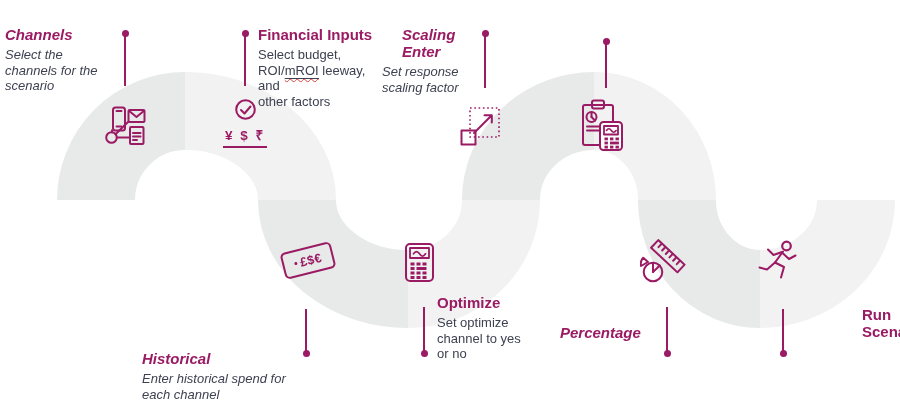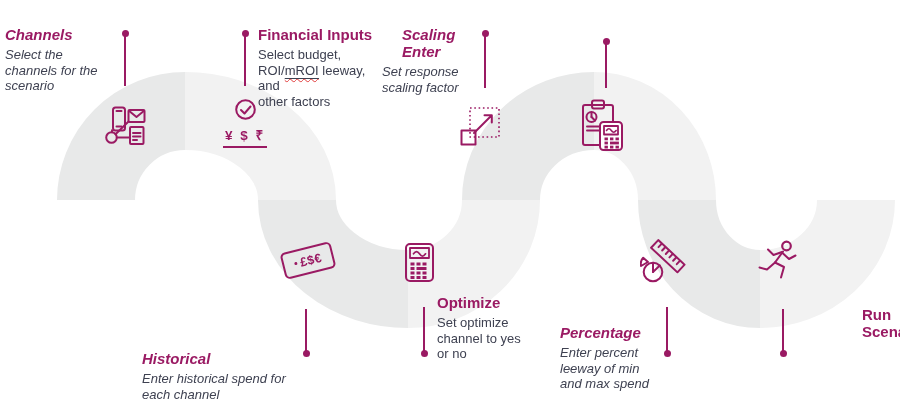--- a/index.html
+++ b/index.html
@@ -100,21 +100,20 @@
     <div class="desc">Enter historical spend for each channel</div>
   </div>
 
   <div class="step p6">
     <div class="title">Optimize</div>
     <div class="desc">Set optimize channel to yes or no</div>
   </div>
 
   <div class="step p7 ta-r">
     <div class="title">Percentage</div>
-    <div class="desc">Enter percent leeway of min and max spend</div>
   </div>
 
   <div class="step p8">
     <div class="title">Run Scenario</div>
   </div>
 
   <svg class="icon" style="left:104px;top:106px;" width="42" height="42" viewBox="0 0 42 42">
     <g class="ic">
       <rect x="9" y="1.5" width="12" height="23" rx="2.5"></rect>
       <line x1="12.5" y1="5" x2="17.5" y2="5"></line>

